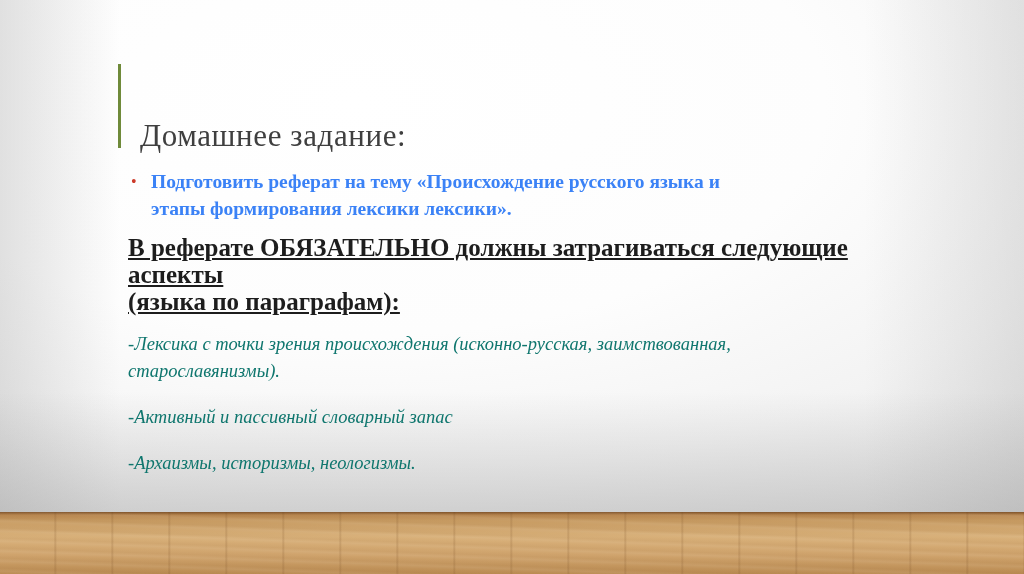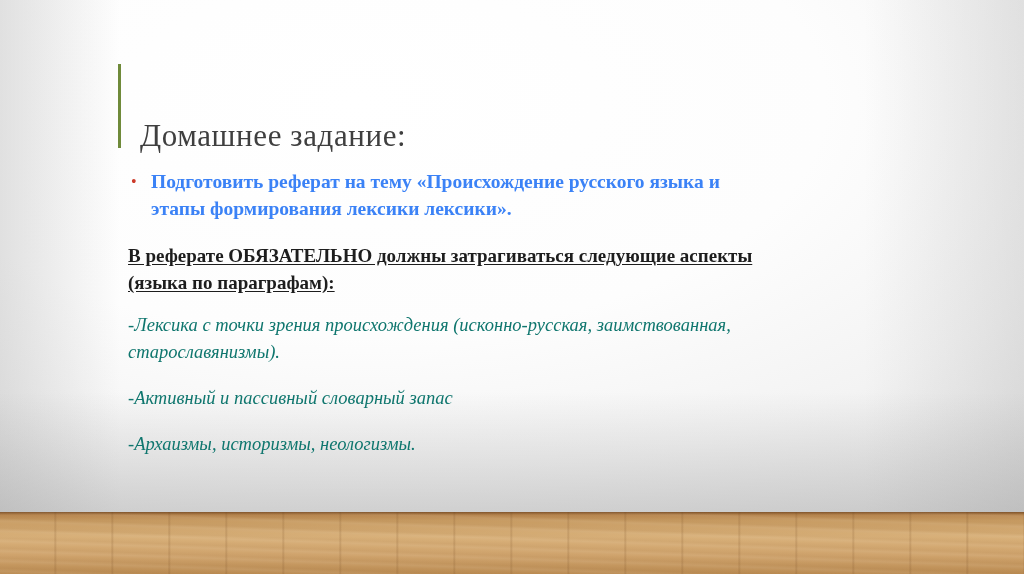--- a/index.html
+++ b/index.html
@@ -120,24 +120,24 @@
     padding-left: 3px;
   }
   .bullet-text {
     color: #3b82f6;
     font-weight: bold;
     font-size: 19.5px;
     line-height: 27px;
     font-family: "Liberation Serif", serif;
   }
   .para-bold-underline {
-    margin-top: 20px;
+    margin-top: 12px;
     color: #1d1d1d;
     font-weight: bold;
-    font-size: 19px;
+    font-size: 25px;
     line-height: 27px;
     text-decoration: underline;
     text-underline-offset: 2px;
   }
   .para-italic {
     margin-top: 16px;
     color: #0f766e;
     font-style: italic;
     font-size: 18.5px;
     line-height: 27px;

